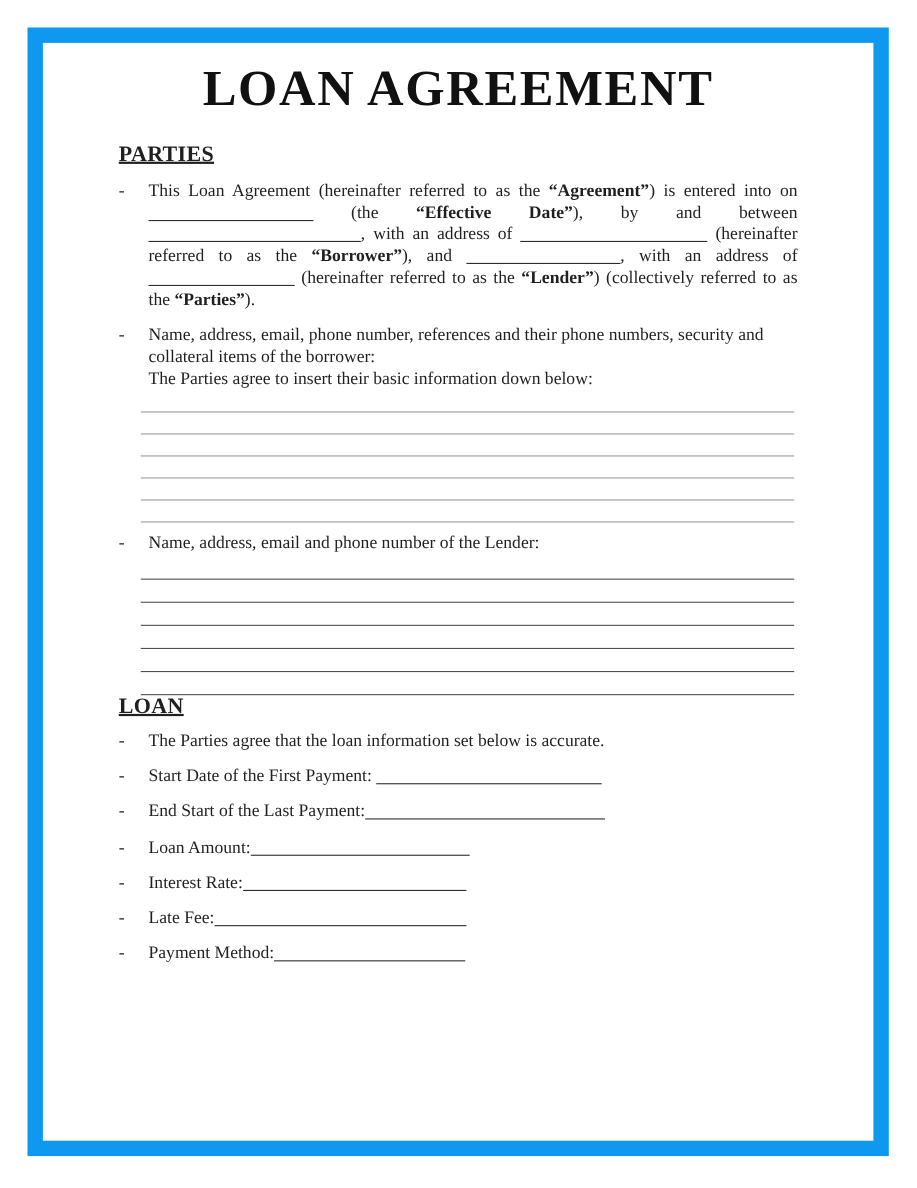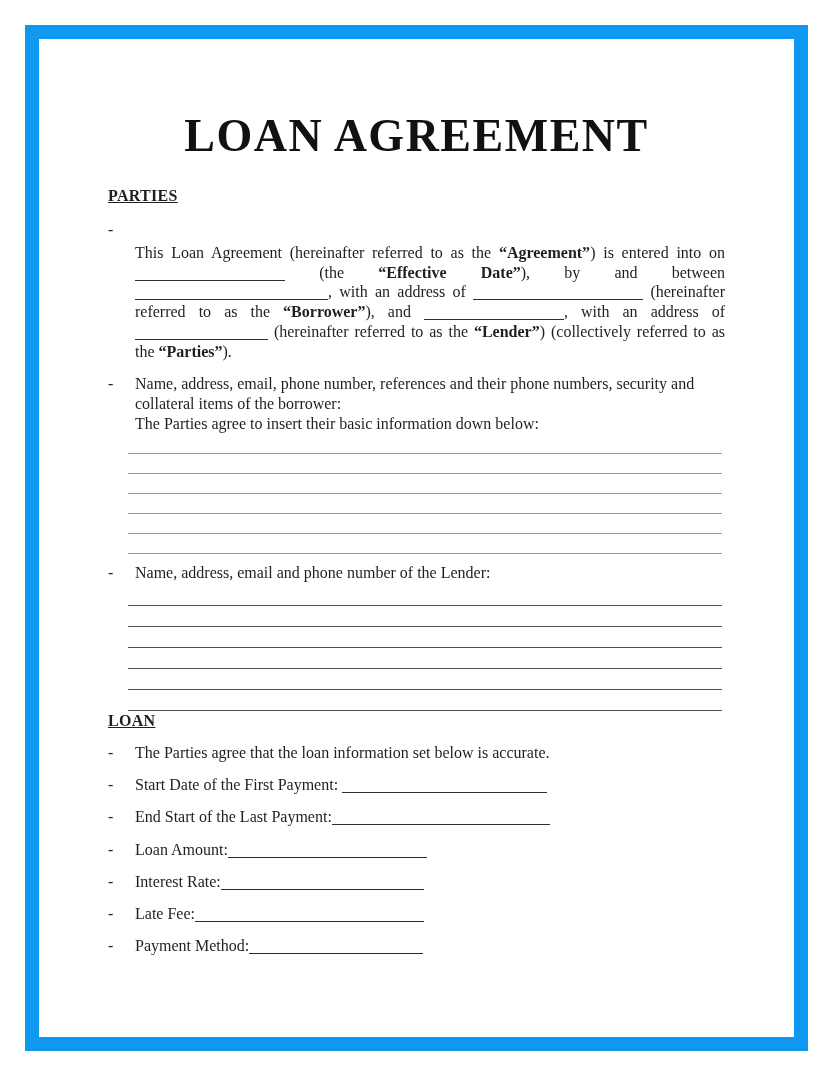--- a/index.html
+++ b/index.html
@@ -28,49 +28,48 @@
   .content {
     position: absolute;
     left: 108px;
     top: 0;
     width: 617px;
     font-size: 16px;
     line-height: 19.7px;
   }
   h1.doc-title {
     margin: 0;
-    padding-top: 112px;
+    padding-top: 56px;
     font-size: 46px;
     line-height: 48px;
     font-weight: bold;
     letter-spacing: 1.5px;
     text-align: center;
     color: #111;
   }
   h2.sec-heading {
     margin: 0;
-    font-size: 16px;
+    font-size: 20px;
     line-height: 20px;
     font-weight: bold;
     text-decoration: underline;
     letter-spacing: 0.3px;
   }
   #parties-heading { margin-top: 26px; }
   #information-heading { margin-top: 13px; }
   #loan-heading { }
 
   .li { display: flex; }
   .dash { flex: 0 0 27px; }
   .li-body { flex: 1 1 auto; min-width: 0; }
 
   #parties-paragraph { margin-top: 14px; }
   #parties-paragraph .li-body {
     text-align: justify;
     text-align-last: left;
-    margin-top: 23px;
   }
   #info-bullet-1 { margin-top: 13px; }
   #info-bullet-2 { margin-top: 9px; }
   #loan-intro { margin-top: 12px; }
   .fieldrow { margin-top: 12.5px; }
 
   
   .bl {
     display: inline-block;
     height: 14px;

